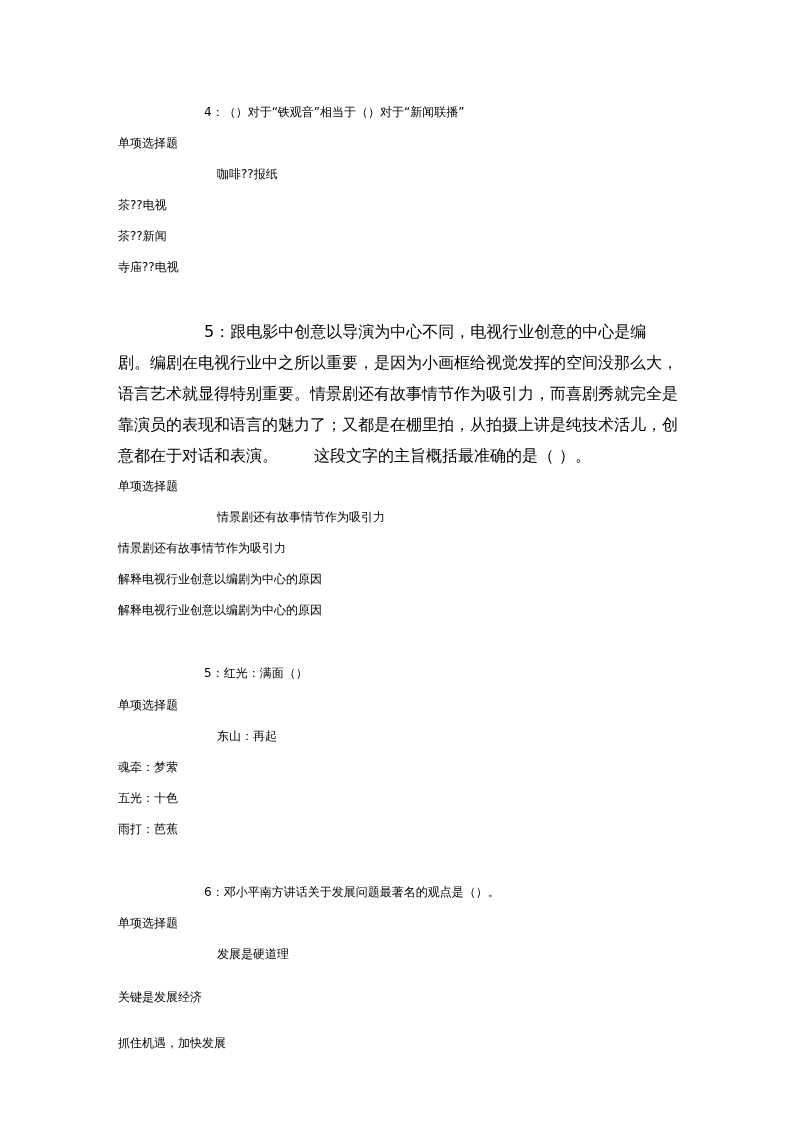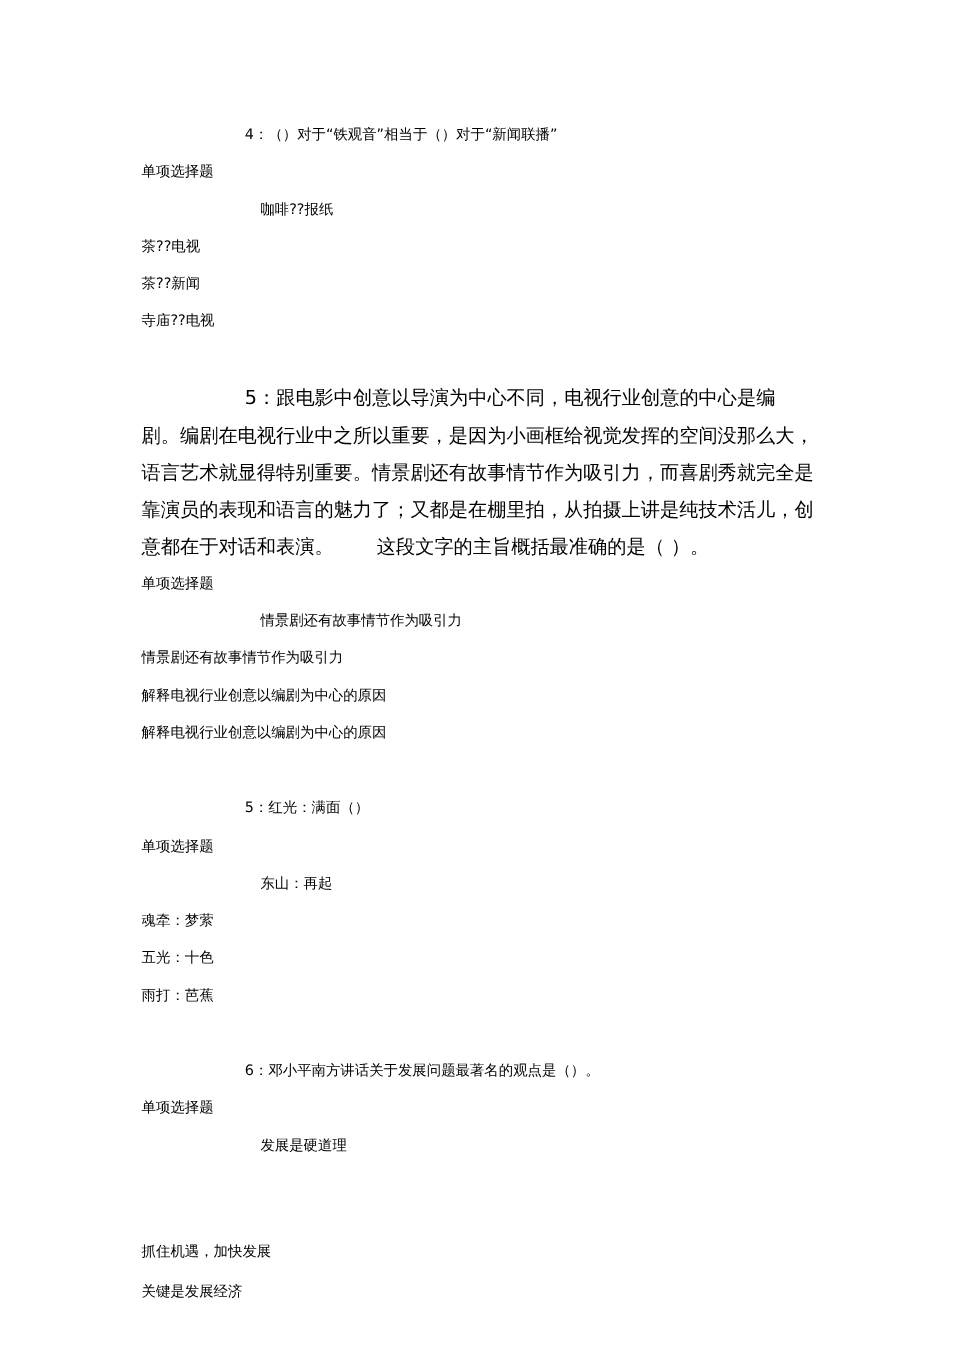--- a/index.html
+++ b/index.html
@@ -33,13 +33,13 @@
 <div class="line" style="top:697px">单项选择题</div>
 <div class="line opt1" style="top:728px">东山：再起</div>
 <div class="line" style="top:759px">魂牵：梦萦</div>
 <div class="line" style="top:790px">五光：十色</div>
 <div class="line" style="top:821px">雨打：芭蕉</div>
 
 <div class="line q" style="top:884px">6：邓小平南方讲话关于发展问题最著名的观点是（）。</div>
 <div class="line" style="top:915px">单项选择题</div>
 <div class="line opt1" style="top:946px">发展是硬道理</div>
 <div class="line" style="top:1035px">抓住机遇，加快发展</div>
-<div class="line" style="top:1068px">关键是发展经济</div>
+<div class="line" style="top:989px">关键是发展经济</div>
 
 </body></html>

